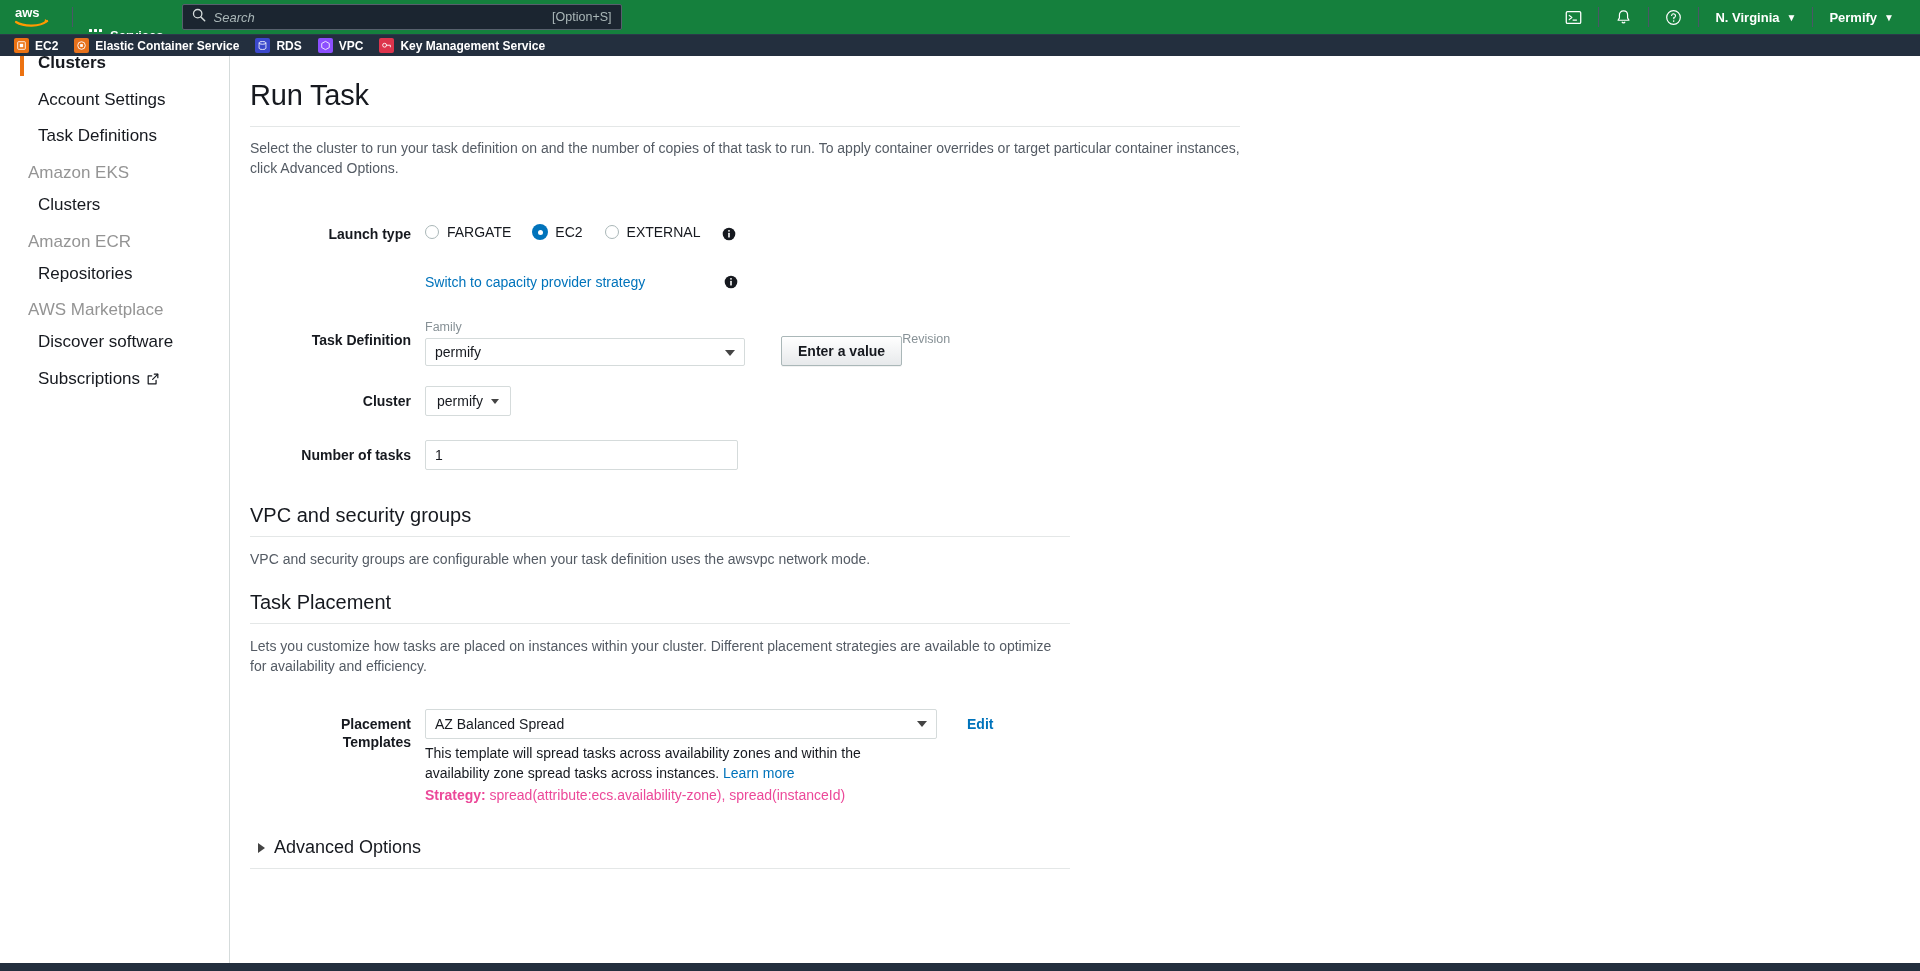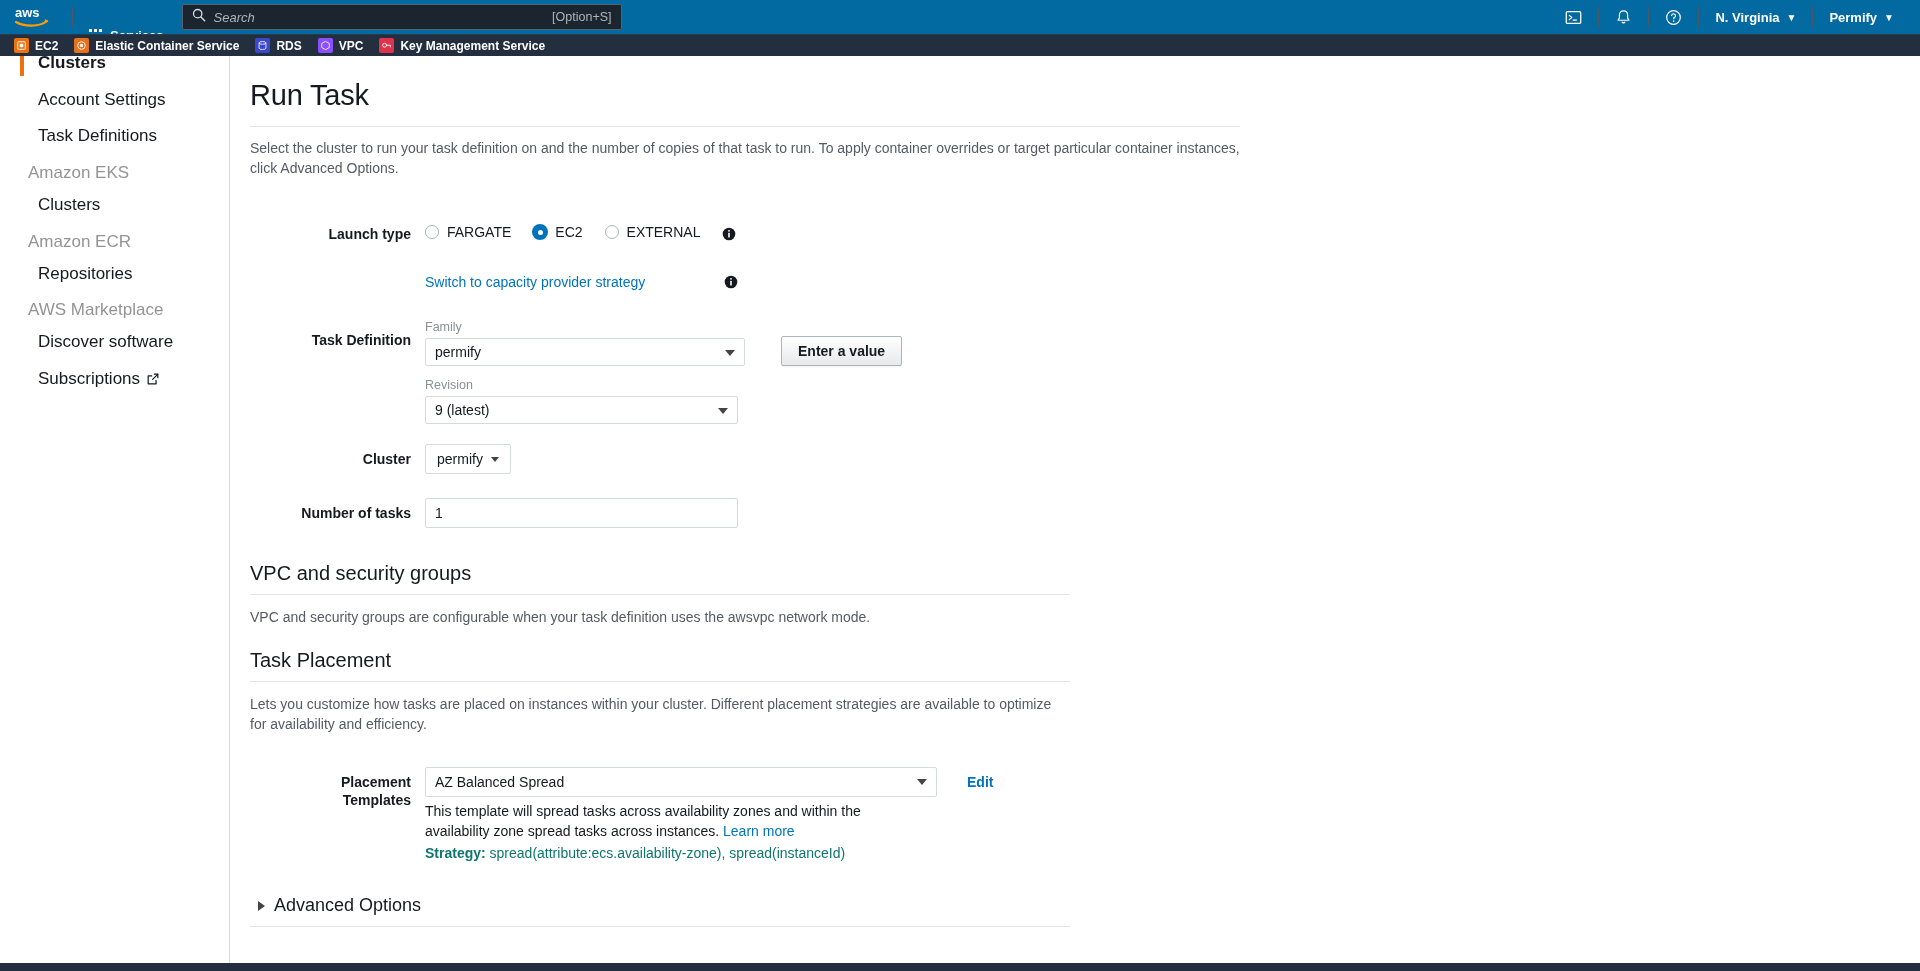--- a/index.html
+++ b/index.html
@@ -8,21 +8,21 @@
     height: 971px;
     overflow: hidden;
     background: #ffffff;
     font-family: "Liberation Sans", sans-serif;
     -webkit-font-smoothing: antialiased;
   }
 
   
   .topnav {
     height: 34px;
-    background: #0369a1;
+    background: #15803d;
     display: flex;
     align-items: center;
     padding: 0 10px 0 14px;
     position: relative;
   }
   .aws-logo {
     width: 36px; height: 24px;
     position: relative;
     margin-right: 12px;
     flex: 0 0 auto;
@@ -367,21 +367,21 @@
 
   .helper {
     font-size: 14px;
     color: #16191f;
     line-height: 1.42;
     max-width: 492px;
     padding-top: 5px;
   }
   .strategy-line {
     font-size: 14px;
-    color: #0f766e;
+    color: #ec4899;
     padding-top: 3px;
   }
   .strategy-line b { font-weight: bold; }
 
   .adv {
     display: flex;
     align-items: center;
     gap: 9px;
     padding: 12px 0 10px 8px;
     cursor: pointer;
@@ -599,35 +599,32 @@
                 <circle cx="8" cy="8" r="7.2" fill="#16191f"></circle>
                 <rect x="7.1" y="6.6" width="1.8" height="5.4" rx="0.6" fill="#ffffff"></rect>
                 <circle cx="8" cy="4.4" r="1.05" fill="#ffffff"></circle>
               </svg>
             </span>
           </div>
         </div>
 
         <div class="row" style="margin-bottom:20px;">
           <div class="row-label" style="line-height:40px;text-align:right;">Task Definition</div>
-          <div class="row-field" style="flex-direction:column;">
+          <div class="row-field" style="">
             <div style="display:flex;align-items:flex-end;">
               <div>
                 <div class="sub-label">Family</div>
                 <div class="sel-wrap">
                   <select class="ui-select sel-w320" id="family-select"><option>permify</option></select>
                 </div>
               </div>
               <button class="btn-gray" style="margin-left:36px;">Enter a value</button>
             </div>
             <div style="margin-top:12px;">
               <div class="sub-label">Revision</div>
-              <div class="sel-wrap">
-                <select class="ui-select sel-w313" id="revision-select"><option>9 (latest)</option></select>
-              </div>
             </div>
           </div>
         </div>
 
         <div class="row" style="margin-bottom:24px;">
           <div class="row-label" style="line-height:30px;">Cluster</div>
           <div class="row-field">
             <button class="btn-sel">
               <span>permify</span>
               <span class="caret-sm"></span>

